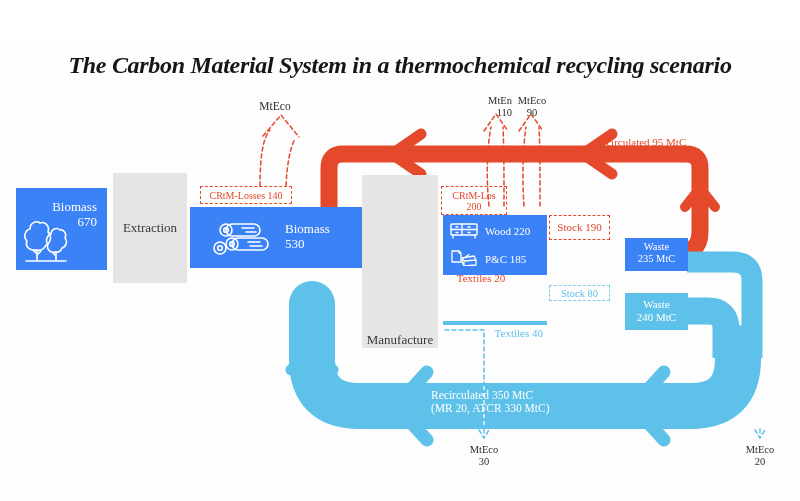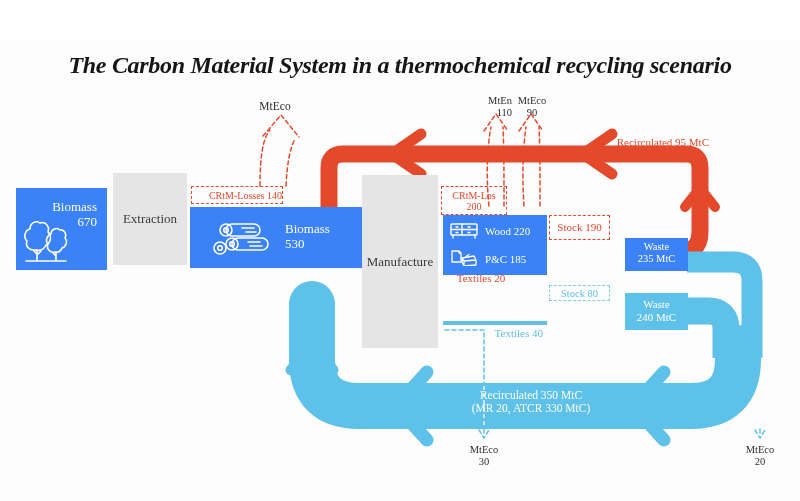--- a/index.html
+++ b/index.html
@@ -21,21 +21,21 @@
   .bluebox{background:#5ec1e9;color:#fff;}
   .bar{display:flex;align-items:center;color:#fff;font-size:11px;}
   .bar .ic{flex:0 0 auto;display:flex;align-items:center;justify-content:center;}
   .dashedbox{border:1px dashed #e4492c;color:#e4492c;font-size:10px;line-height:11px;
     display:flex;align-items:center;justify-content:center;text-align:center;background:transparent;}
   .dashedbox.blue{border-color:#7fcdec;color:#5ec1e9;}
   .flowlabel{color:#e4492c;font-size:11px;white-space:nowrap;}
   .flowlabel.blue{color:#5ec1e9;}
   .blacklabel{color:#2e2e2e;font-size:10.5px;line-height:12px;text-align:center;white-space:nowrap;}
   .wastetext{font-size:10.5px;line-height:12px;text-align:center;padding-top:3px;}
-  .recirc350{color:#fff;font-size:11.5px;line-height:13px;text-align:center;}
+  .recirc350{color:#fff;font-size:11.5px;line-height:13px;text-align:left;}
   .footnote{color:#1c1c1c;font-size:11px;font-style:italic;font-weight:bold;white-space:nowrap;}
   .watermark{color:#f2c0ba;font-size:11px;letter-spacing:0.5px;}
   .two{line-height:15px;font-size:13px;}
 </style>
 </head>
 <body>
 
 <div class="stage">
 
   <svg class="layer z1" width="800" height="501" viewBox="0 0 800 501">
@@ -48,24 +48,24 @@
     <path d="M 687 222 L 733 222 Q 752 222 752 241 L 752 318" stroke="#5ec1e9" stroke-width="21" fill="none"></path>
     <path d="M 687 271 L 708 271 Q 726 271 726 289 L 726 318" stroke="#5ec1e9" stroke-width="27" fill="none"></path>
     <path d="M 738 308 L 738 319 Q 738 366 691 366 L 359 366 Q 312 366 312 319 L 312 264" stroke="#5ec1e9" stroke-width="46" fill="none" stroke-linecap="round"></path>
     <path d="M 427 332 L 396 366 L 427 400" stroke="#5ec1e9" stroke-width="13" fill="none" stroke-linecap="round" stroke-linejoin="round"></path>
     <path d="M 664 332 L 633 366 L 664 400" stroke="#5ec1e9" stroke-width="13" fill="none" stroke-linecap="round" stroke-linejoin="round"></path>
     <path d="M 291 330 L 312 307 L 333 330" stroke="#5ec1e9" stroke-width="11" fill="none" stroke-linecap="round" stroke-linejoin="round"></path>
   </svg>
 
   <div class="abs title z2">The Carbon Material System in a thermochemical recycling scenario</div>
 
-  <div class="abs graybox z2" style="left:113px;top:133px;width:74px;height:92px;">
+  <div class="abs graybox z2" style="left:113px;top:133px;width:74px;height:110px;">
     <span>Extraction</span>
   </div>
-  <div class="abs graybox z2" style="left:362px;top:135px;width:76px;height:173px;">
+  <div class="abs graybox z2" style="left:362px;top:135px;width:76px;height:173px;align-items:flex-end;">
     <span>Manufacture</span>
   </div>
 
   <div class="abs redbox z2" style="left:16px;top:148px;width:91px;height:82px;">
     <div class="abs two" style="right:10px;top:11px;text-align:right;">
       <span>Biomass</span><br>
       <span>670</span>
     </div>
     <svg class="abs" style="left:6px;top:26px;" width="46" height="50" viewBox="0 0 46 50">
       <g stroke="#fff" stroke-width="1.6" fill="none" stroke-linecap="round" stroke-linejoin="round">
@@ -91,40 +91,40 @@
           <circle cx="8" cy="27" r="2.3"></circle>
         <path d="M30 7 L42 7 M34 11 L44 11 M36 21 L48 21 M38 25 L50 25"></path>
       </g>
     </svg>
     <div class="abs two" style="left:95px;top:14px;">
       <span>Biomass</span><br>
       <span>530</span>
     </div>
   </div>
 
-  <div class="abs dashedbox z2" style="left:191px;top:146px;width:90px;height:16px;justify-content:flex-end;">
+  <div class="abs dashedbox z2" style="left:200px;top:146px;width:90px;height:16px;">
     <span>CRtM-Losses 140</span>
   </div>
   <div class="abs dashedbox z2" style="left:441px;top:146px;width:64px;height:27px;">
     <span>
       <span>CRtM-Los</span><br>
       <span>200</span>
     </span>
   </div>
 
   <div class="abs blacklabel z2" style="left:248px;top:60px;width:54px;font-size:11.5px;">MtEco</div>
   <div class="abs blacklabel z2" style="left:480px;top:55px;width:32px;text-align:right;">
     <span>MtEn</span><br>
     <span>110</span>
   </div>
   <div class="abs blacklabel z2" style="left:514px;top:55px;width:36px;">
     <span>MtEco</span><br>
     <span>90</span>
   </div>
-  <div class="abs flowlabel z2" style="left:594px;top:96px;width:115px;text-align:right;">Recirculated 95 MtC</div>
+  <div class="abs flowlabel z2" style="left:594px;top:96px;width:115px;text-align:left;">Recirculated 95 MtC</div>
 
   <div class="abs redbox bar z2" style="left:443px;top:175px;width:104px;height:32px;">
     <span class="ic" style="width:42px;">
       <svg width="30" height="18" viewBox="0 0 30 18">
         <g stroke="#fff" stroke-width="1.4" fill="none" stroke-linecap="round">
           <rect x="2" y="2" width="26" height="11" rx="1"></rect>
           <path d="M2 7.5 L28 7.5 M13 2 L13 13"></path>
           <path d="M7 5 L9 5 M7 10.5 L9 10.5 M19 5 L21 5 M19 10.5 L21 10.5"></path>
           <path d="M4 13 L4 16 M26 13 L26 16"></path>
         </g>

